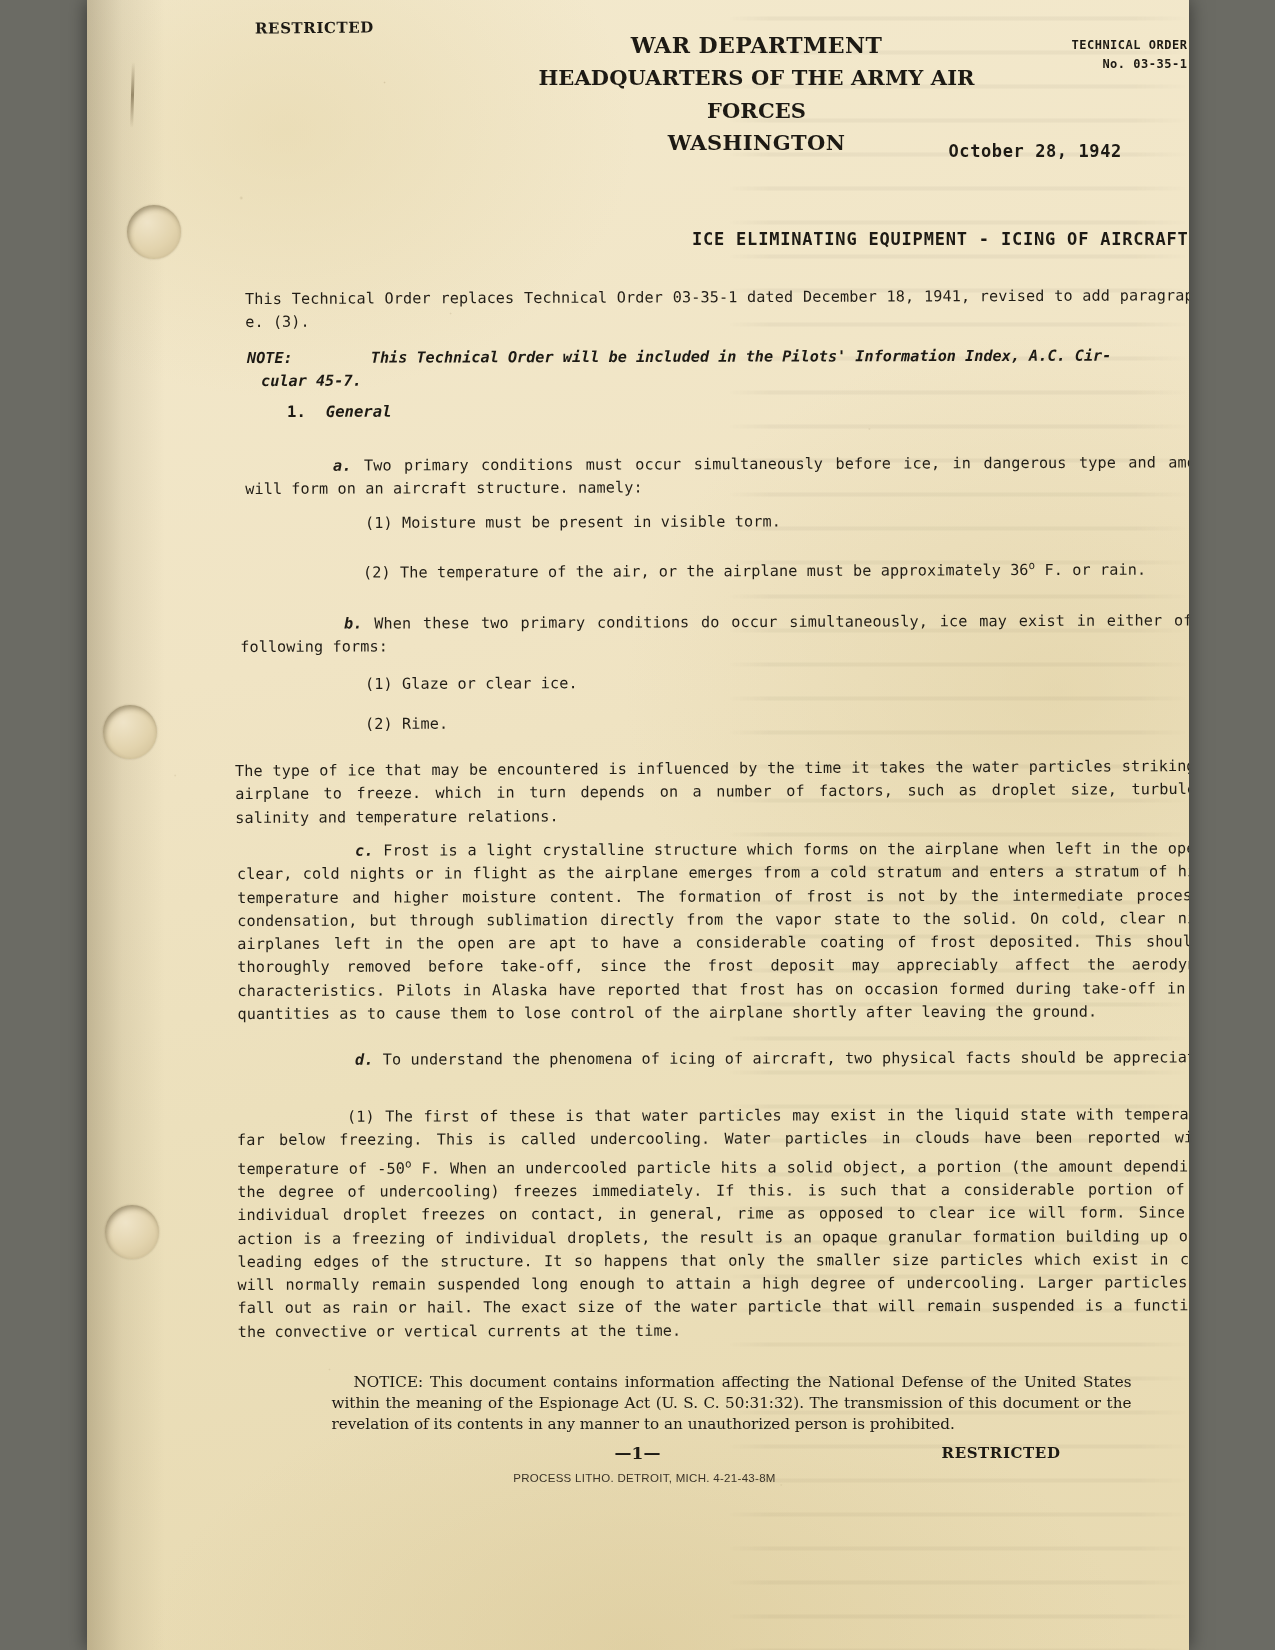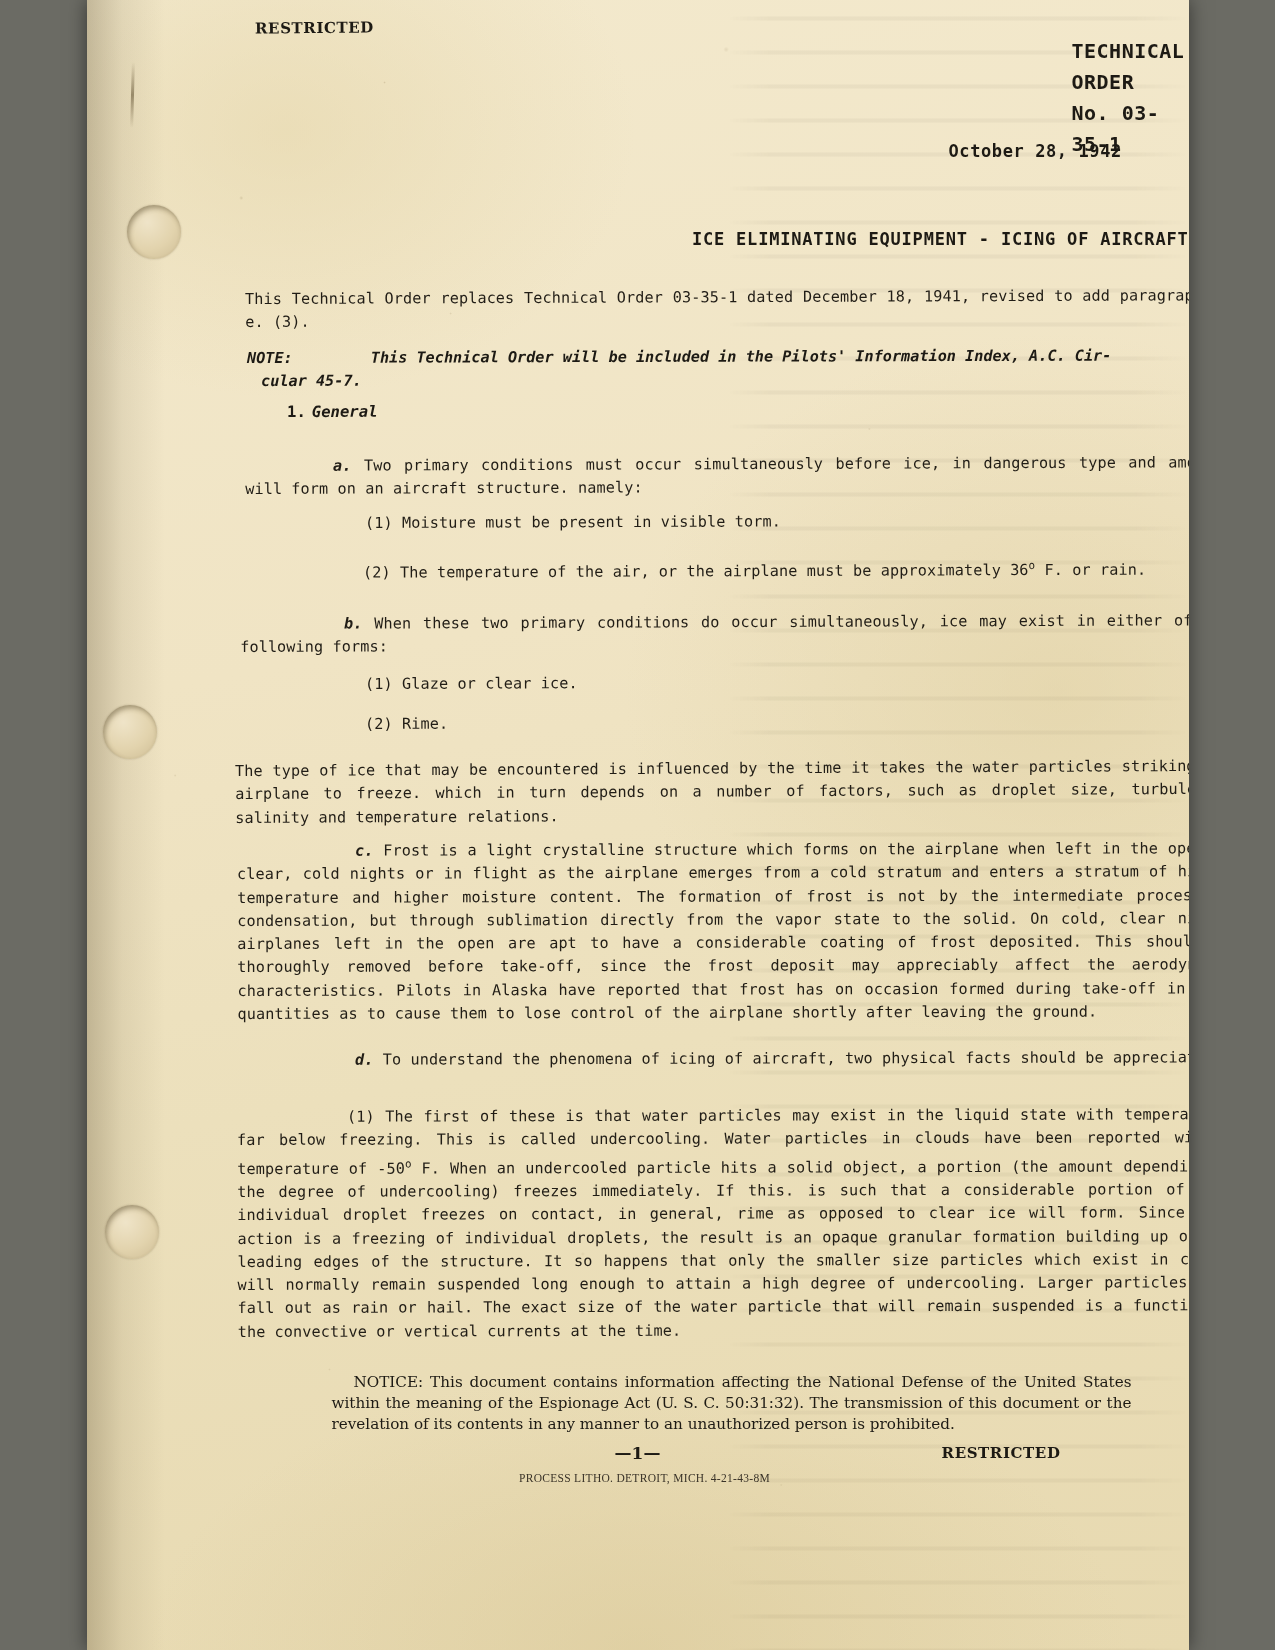--- a/index.html
+++ b/index.html
@@ -112,23 +112,24 @@
   }
   .hdr-center .l1 { font-size: 22px; letter-spacing: .4px; }
   .hdr-center .l2 { font-size: 21px; letter-spacing: .1px; }
   .hdr-center .l3 { font-size: 21px; letter-spacing: .4px; }
 
   .hdr-right {
     position: absolute;
     left: 985px; top: 36px;
     font-family: "DejaVu Sans Mono", monospace;
     font-weight: bold;
-    font-size: 20px;
+    font-size: 12px;
     line-height: 1.55;
     letter-spacing: .5px;
+    text-align: right;
   }
   .date-line {
     position: absolute;
     left: 862px; top: 141px;
     font-family: "DejaVu Sans Mono", monospace;
     font-weight: bold;
     font-size: 17px;
     letter-spacing: .6px;
   }
 
@@ -188,21 +189,21 @@
   }
   .note-row .body .cont { display: block; margin-left: 14px; }
 
   .sec-1 {
     position: absolute;
     left: 200px; top: 403px;
     font-size: 15.6px;
     font-family: "DejaVu Sans Mono", monospace;
   }
   .sec-1 .num { font-weight: bold; }
-  .sec-1 .nm  { font-style: italic; font-weight: bold; margin-left: 6px; }
+  .sec-1 .nm  { font-style: italic; font-weight: bold; margin-left: 20px; }
 
   .sup { font-size: .72em; vertical-align: super; }
 
   
   .notice {
     position: absolute;
     left: 245px; top: 1372px;
     width: 800px;
     font-family: "DejaVu Serif", serif;
     font-size: 15.2px;
@@ -225,21 +226,21 @@
     right: 128px; top: 1444px;
     font-family: "DejaVu Serif", serif;
     font-weight: bold;
     font-size: 15px;
     letter-spacing: .6px;
   }
   .imprint {
     position: absolute;
     left: 14px; right: 0; top: 1472px;
     text-align: center;
-    font-family: Liberation Serif, serif;
+    font-family: Liberation Sans, sans-serif;
     font-size: 11.5px;
     letter-spacing: .3px;
     color: #3a3328;
   }
 
   
   .skew-a { transform: rotate(-0.22deg); transform-origin: left top; }
   .skew-b { transform: rotate(-0.16deg); transform-origin: left top; }
   .skew-c { transform: rotate(-0.3deg);  transform-origin: left top; }
 </style>
@@ -253,20 +254,25 @@
   <div class="edge-shade"></div>
   <div class="hole h1"></div>
   <div class="hole h2"></div>
   <div class="hole h3"></div>
   <div class="tear"></div>
 
   <div class="content">
 
     <div class="hdr-restricted">RESTRICTED</div>
 
+    <div class="hdr-center">
+      <div class="l1">WAR DEPARTMENT</div>
+      <div class="l2">HEADQUARTERS OF THE ARMY AIR FORCES</div>
+      <div class="l3">WASHINGTON</div>
+    </div>
 
     <div class="hdr-right">
       <div>TECHNICAL ORDER</div>
       <div>No.  03-35-1</div>
     </div>
 
     <div class="date-line">October 28, 1942</div>
 
     <div class="title-sub">ICE ELIMINATING EQUIPMENT - ICING OF AIRCRAFT</div>
 

